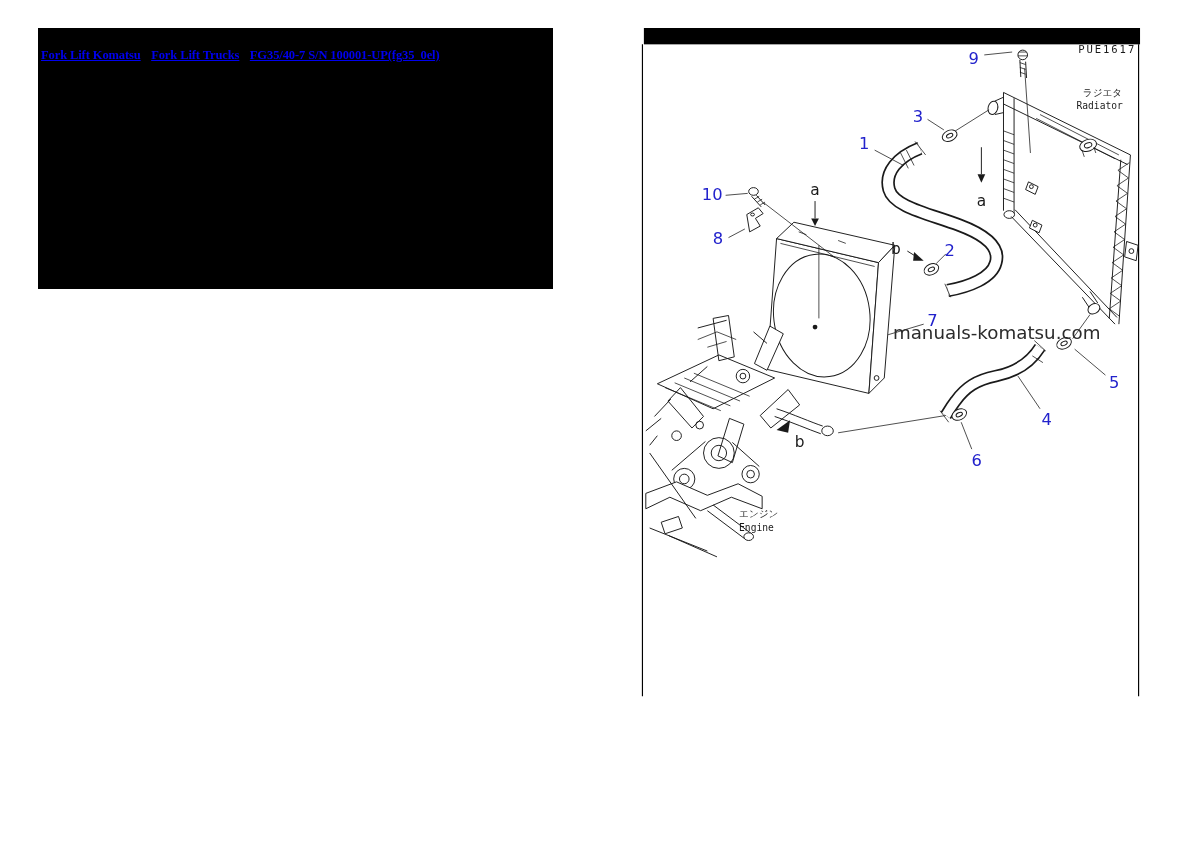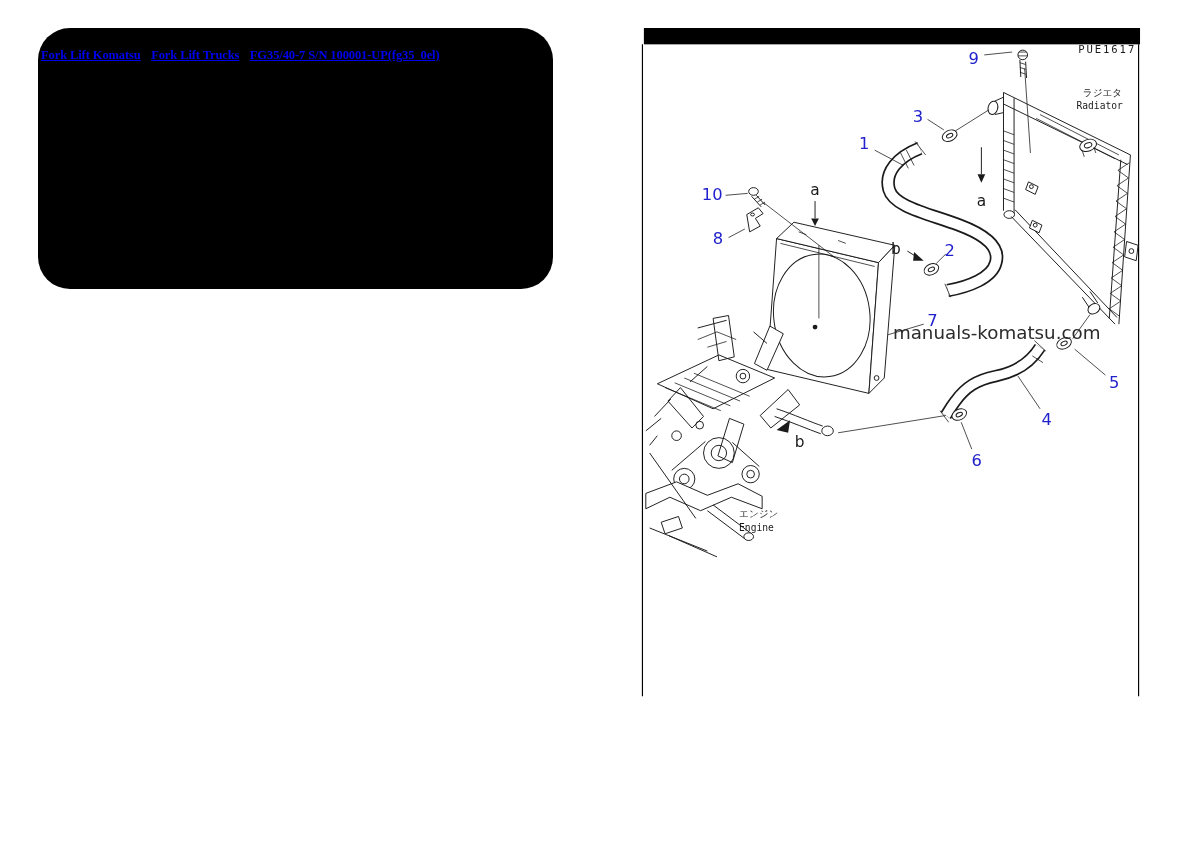--- a/index.html
+++ b/index.html
@@ -1,19 +1,19 @@
 <!DOCTYPE html>
 <html><head>
 <meta charset="utf-8">
 <style>
   html,body{margin:0;padding:0;background:#ffffff;}
   body{width:1190px;height:842px;position:relative;overflow:hidden;
        font-family:"Liberation Sans",sans-serif;}
   .link-box{position:absolute;left:38px;top:28px;width:515px;height:261px;
-            background:#000000;border-radius:32px;}
+            background:#000000;}
   .link-row{padding:17px 0 0 3px;white-space:nowrap;}
   .link-row a{color:#0000ee;text-decoration:underline;
               font-family:"Liberation Serif",serif;font-weight:700;
               font-size:12.5px;letter-spacing:-0.1px;margin-right:6px;}
   .diagram-wrap{position:absolute;left:630px;top:28px;width:522px;height:700px;}
   svg{display:block;}
   svg text{font-family:"DejaVu Sans",sans-serif;}
   .art{stroke:#1a1a1a;stroke-width:1;fill:none;}
   .artf{stroke:#1a1a1a;stroke-width:1;fill:#ffffff;}
   .thin{stroke:#1a1a1a;stroke-width:0.8;fill:none;}

